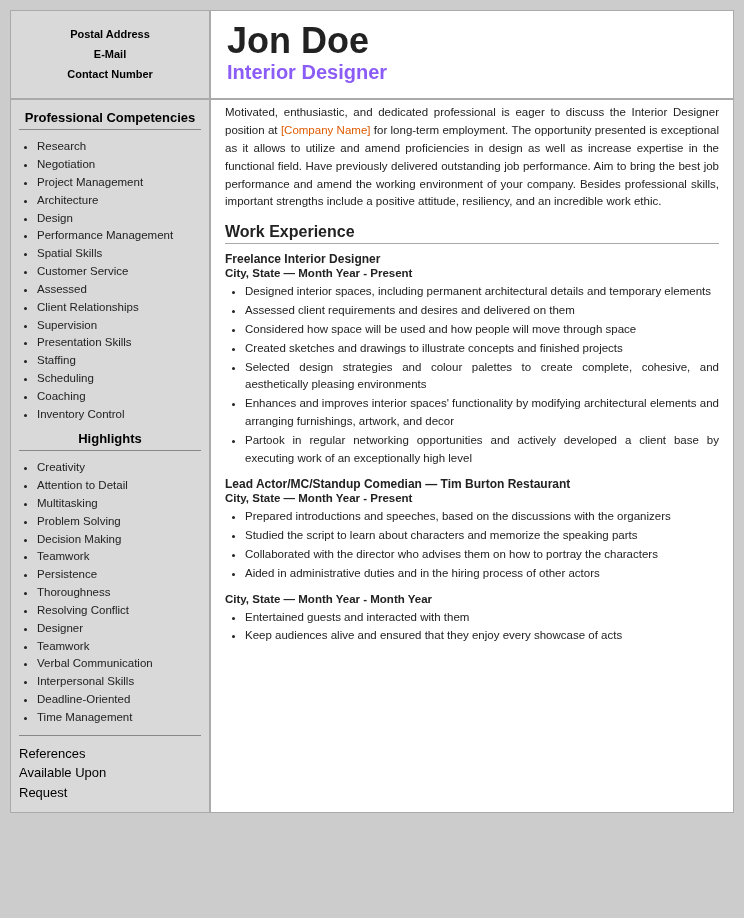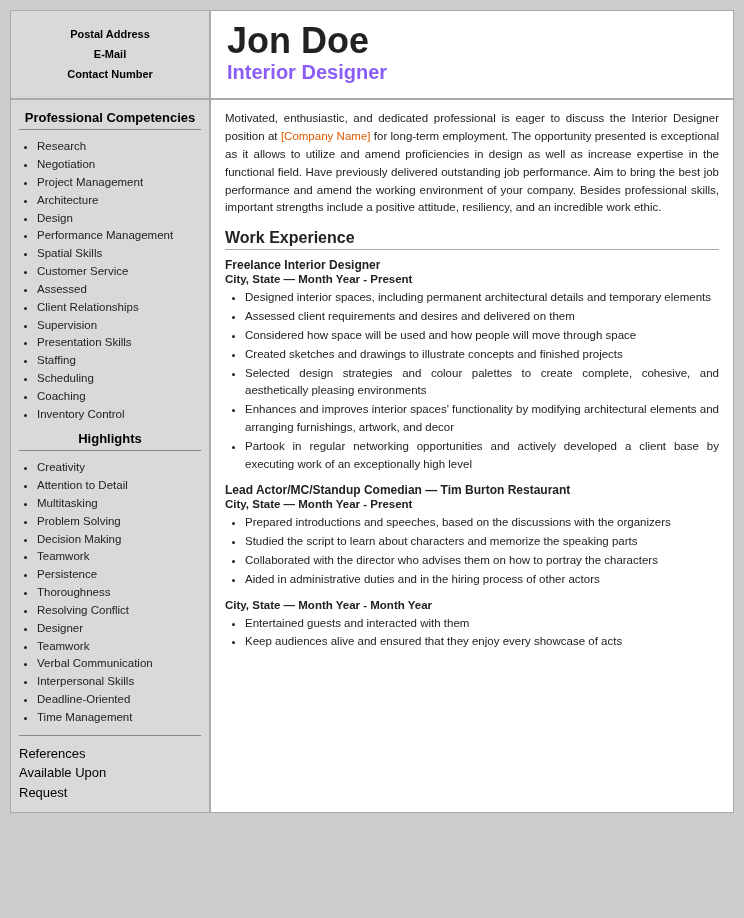--- a/index.html
+++ b/index.html
@@ -88,21 +88,21 @@
     .references-box {
       text-align: left;
       font-weight: normal;
       font-size: 13px;
       margin-top: 4px;
       line-height: 1.5;
     }
     
     .main {
       flex: 1;
-      padding: 10px 14px;
+      padding: 4px 14px;
     }
     .summary-text {
       font-size: 11.5px;
       line-height: 1.55;
       text-align: justify;
       margin-bottom: 12px;
       color: #222;
     }
     .company-name {
       color: #e05a00;

